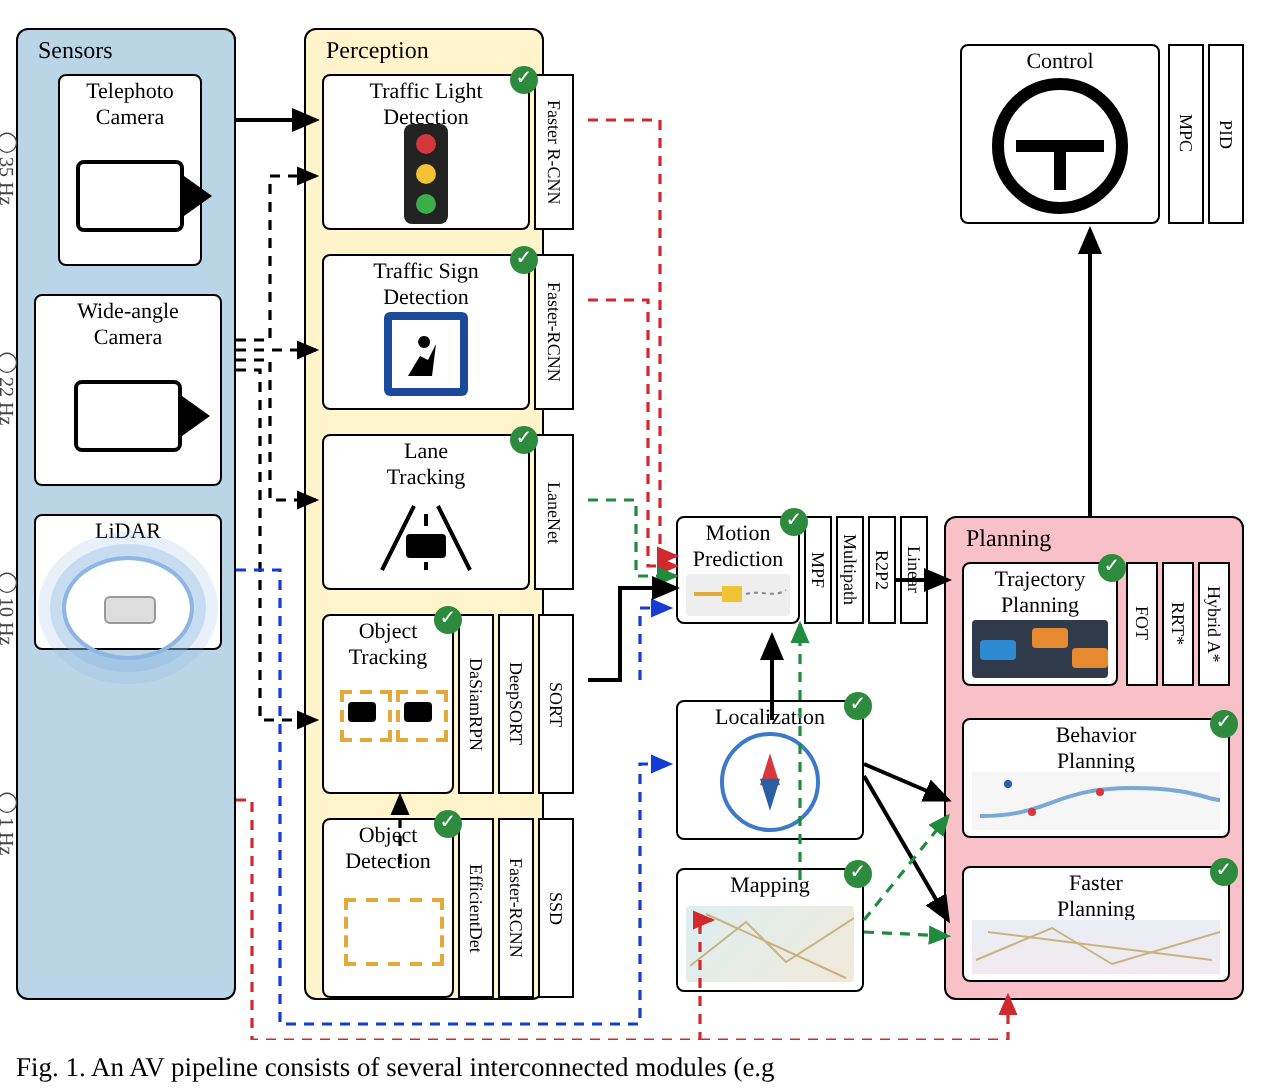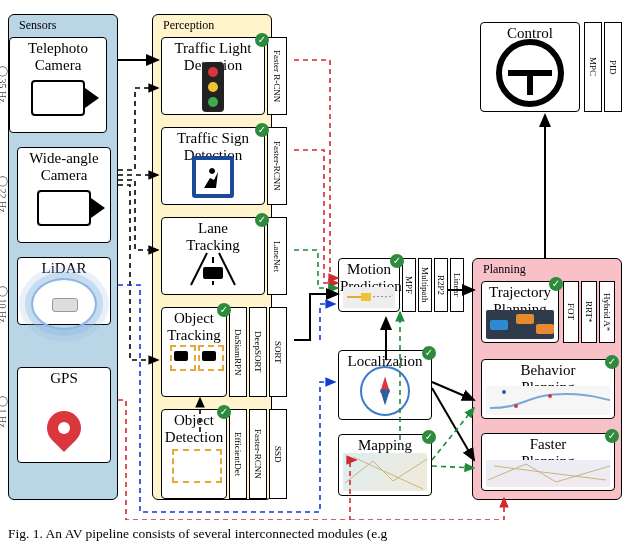--- a/index.html
+++ b/index.html
@@ -50,21 +50,21 @@
     background: #f7c1c7;
   }
   .module {
     position: absolute;
     background: #fff;
     border: 1px solid #000;
     border-radius: 4px;
     box-sizing: border-box;
   }
   .module-title {
-    font-size: 15px;
+    font-size: 11px;
     text-align: center;
     line-height: 1.15;
     padding: 2px 1px 0 1px;
   }
   .tick {
     position: absolute;
     top: -5px;
     right: -5px;
     width: 14px;
     height: 14px;
@@ -191,21 +191,21 @@
 
     <path d="M432,460 L474,408" stroke="#1f8b3c" class="arrow-dash" marker-end="url(#ah-green)"></path>
     <path d="M432,466 L474,468" stroke="#1f8b3c" class="arrow-dash" marker-end="url(#ah-green)"></path>
 
     <path d="M545,258 L545,115" class="arrow-solid" marker-end="url(#ah-black)"></path>
   </svg>
 
   <div class="col sensors">
     <div class="col-title">Sensors</div>
 
-    <div class="module" style="left:0;top:22px;width:98px;height:96px">
+    <div class="module" style="left:20px;top:22px;width:72px;height:96px">
       <div class="module-title" style="white-space:pre-line">Telephoto
 Camera</div>
       <div class="sensor-icon">
           <div class="cam-body">
             <div class="cam-lens"></div>
           </div>
         </div>
     </div>
     <div class="hz" style="top:50px">◯ 35 Hz</div>
 
@@ -223,26 +223,20 @@
     <div class="module" style="left:8px;top:242px;width:94px;height:68px">
       <div class="module-title">LiDAR</div>
       <div class="sensor-icon">
           <div class="lidar-ring">
             <div class="lidar-core"></div>
           </div>
         </div>
     </div>
     <div class="hz" style="top:270px">◯ 10 Hz</div>
 
-    <div class="module" style="left:8px;top:352px;width:94px;height:96px">
-      <div class="module-title">GPS</div>
-      <div class="sensor-icon">
-          <div class="gps-pin"></div>
-        </div>
-    </div>
     <div class="hz" style="top:380px">◯ 1 Hz</div>
   </div>
 
   <div class="col perception">
     <div class="col-title">Perception</div>
 
     <div class="module" style="left:8px;top:22px;width:104px;height:78px">
       <div class="tick">✓</div>
       <div class="module-title" style="white-space:pre-line">Traffic Light
 Detection</div>

